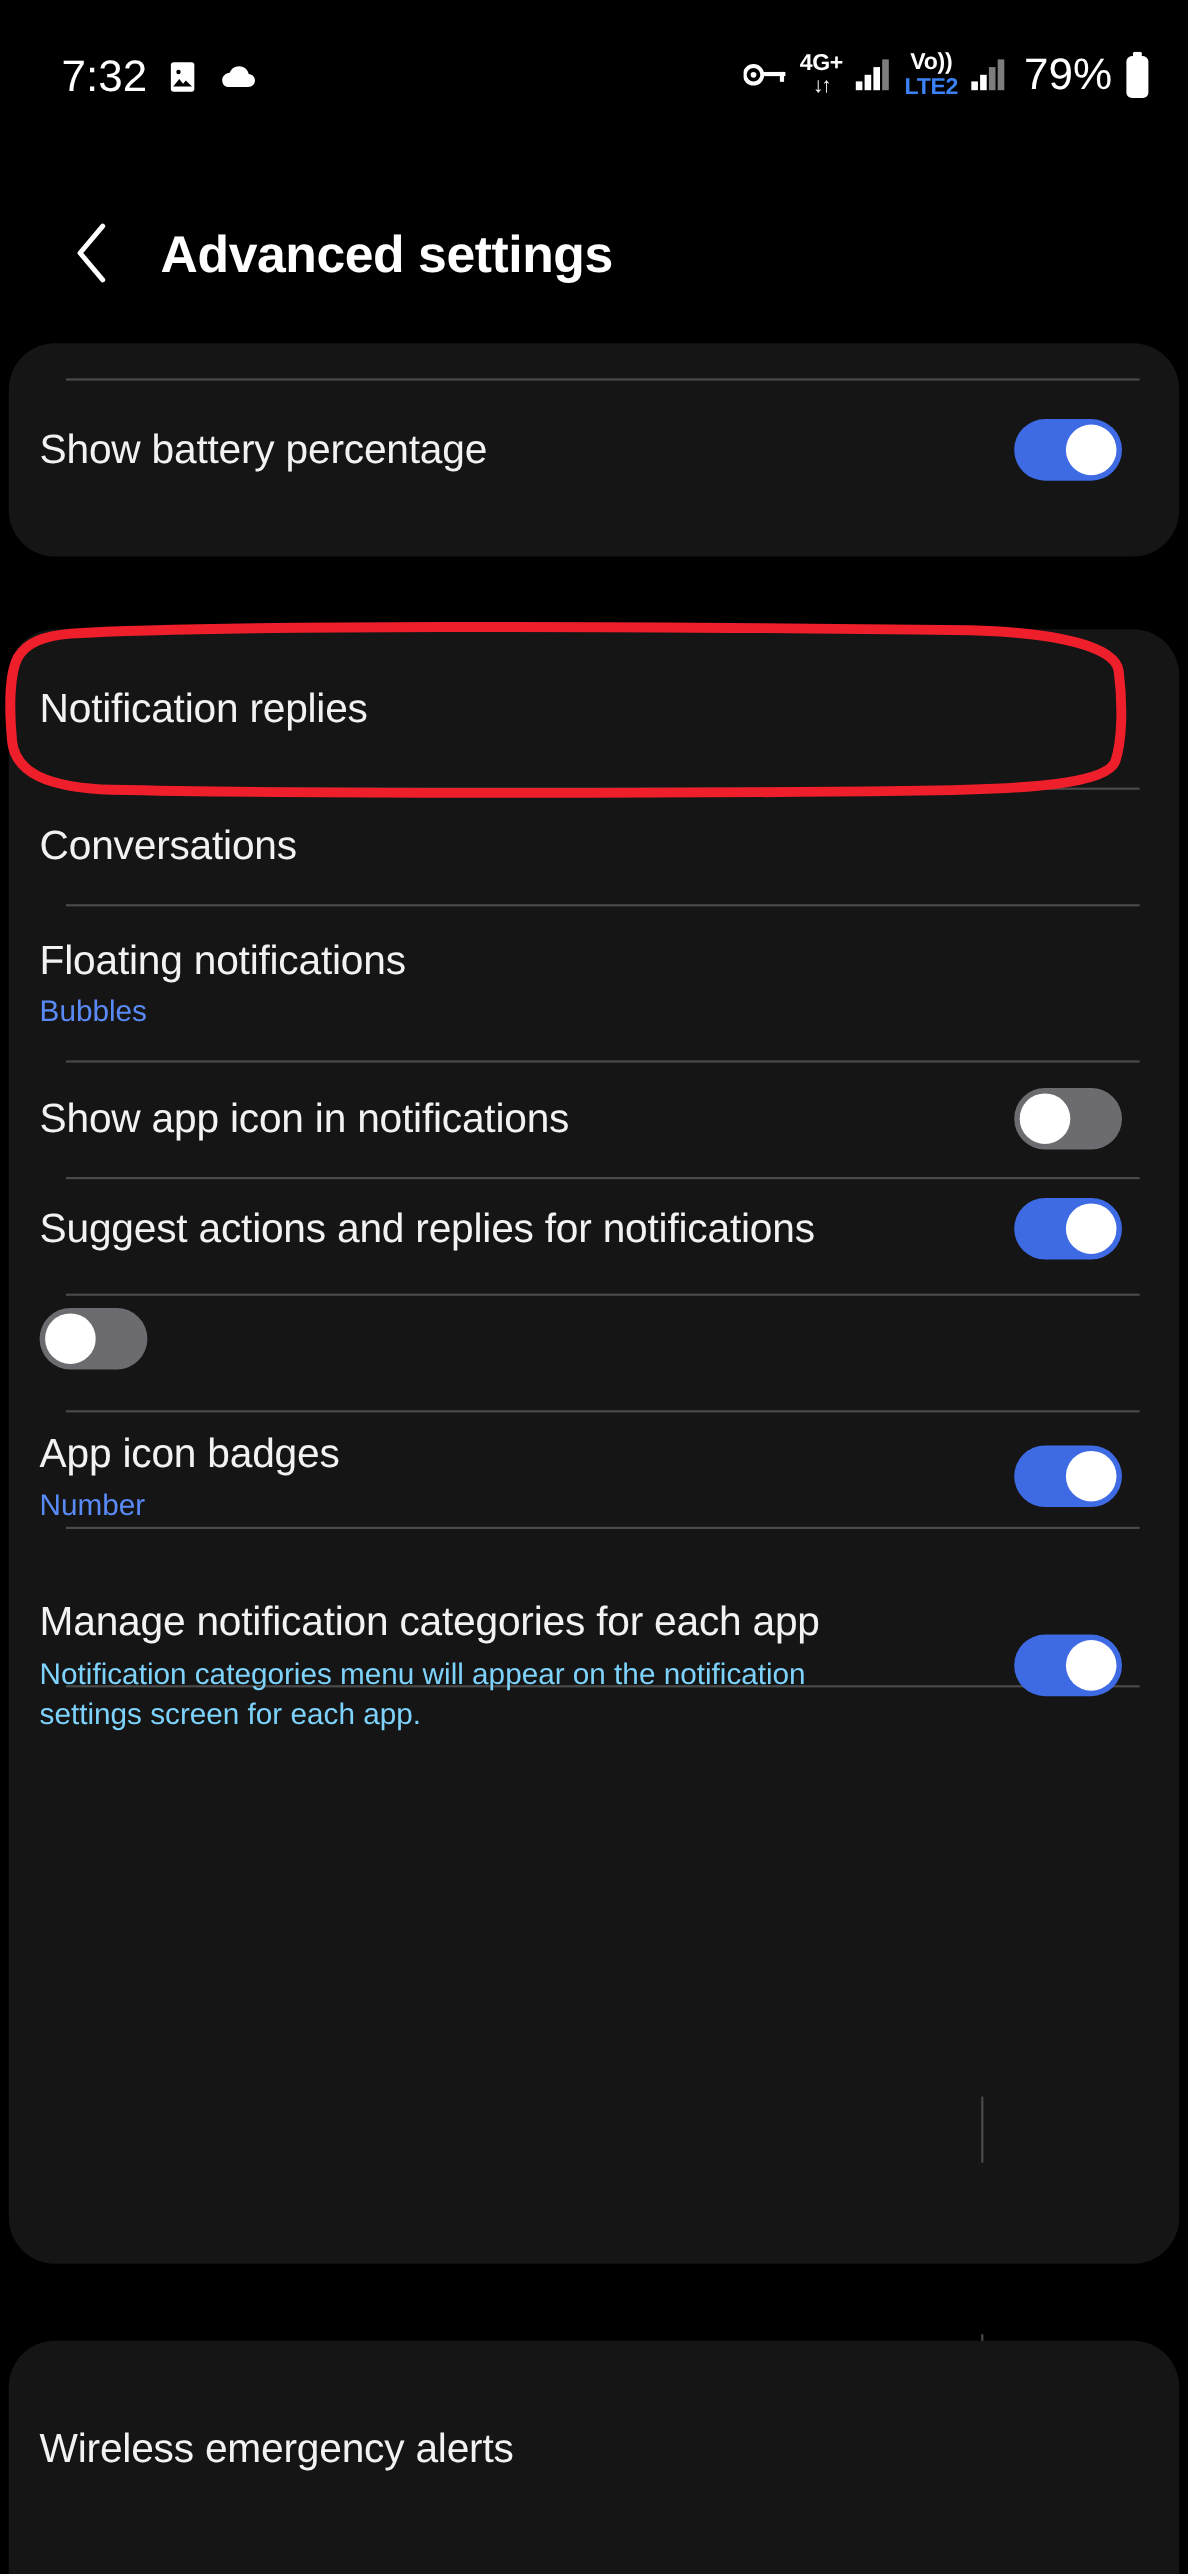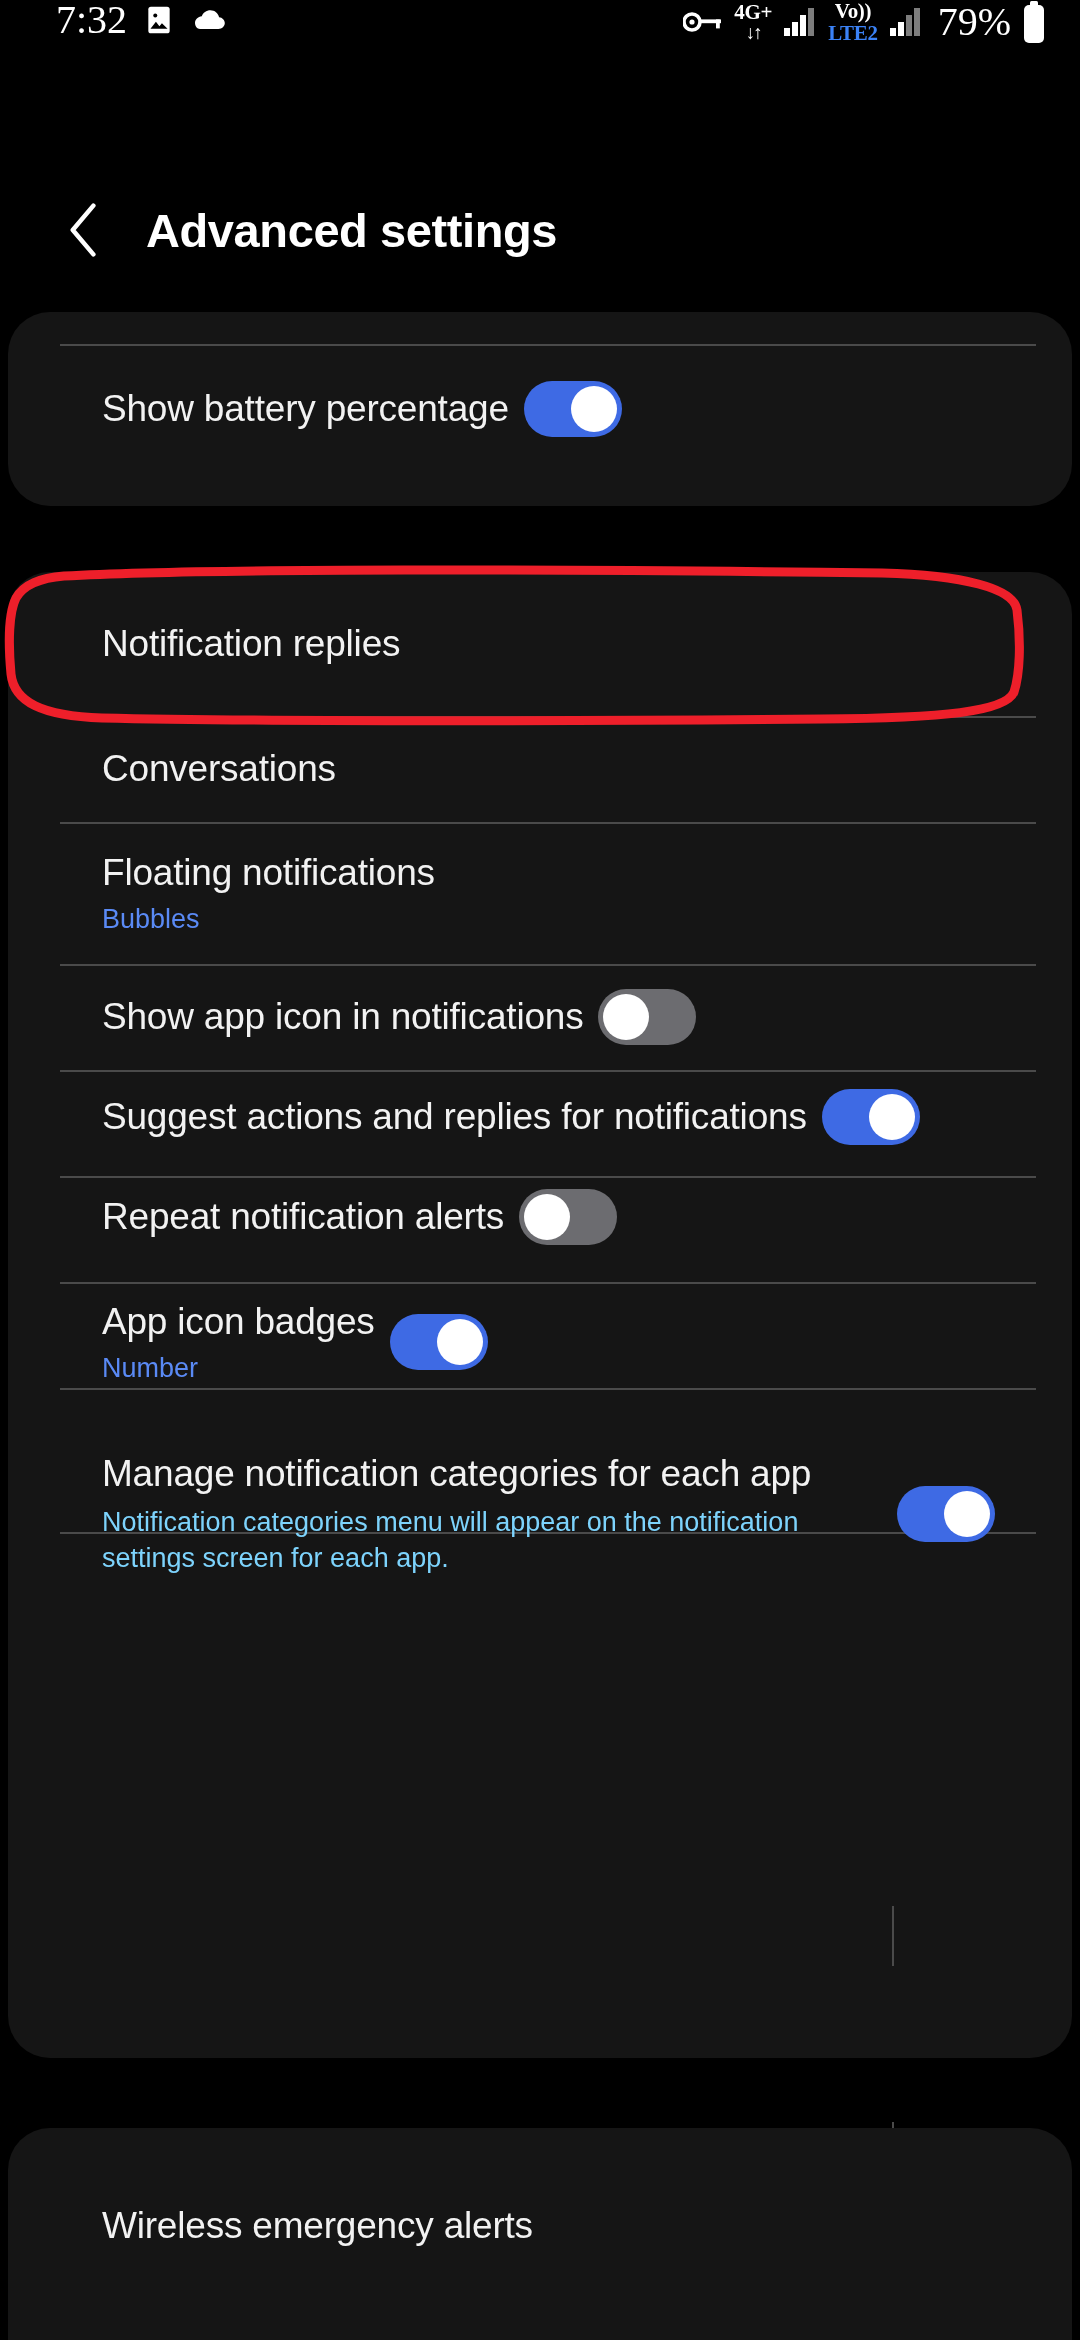--- a/index.html
+++ b/index.html
@@ -18,24 +18,23 @@
     background: #000000;
   }
 
   
   .status-bar {
     position: absolute;
     top: 0; left: 0;
     width: 1080px;
     height: 90px;
     display: flex;
-    align-items: flex-start;
+    align-items: flex-end;
     justify-content: space-between;
     padding: 0 34px 0 56px;
-    font-family: Liberation Serif, serif;
   }
   .status-left {
     display: flex;
     align-items: center;
     gap: 16px;
   }
   .status-clock {
     color: #ffffff;
     font-size: 40px;
     font-weight: 400;
@@ -116,21 +115,22 @@
     border-radius: 42px;
   }
   .card-1 { top: 312px;  height: 194px; }
   .card-2 { top: 572px;  height: 1486px; }
   .card-3 { top: 2128px; height: 230px; border-radius: 42px 42px 0 0; }
 
   .row {
     position: relative;
     display: flex;
     align-items: center;
-    padding: 0 52px 0 94px;
+    justify-content: space-between;
+    padding: 0 52px 0 28px;
     width: 100%;
     gap: 15px;
   }
   .row-texts { display: flex; flex-direction: column; justify-content: center; }
   .row-title {
     color: #f2f2f2;
     font-size: 37px;
     font-weight: 400;
     letter-spacing: -0.2px;
     line-height: 1.18;
@@ -328,23 +328,20 @@
       </div>
       <div class="toggle on">
         <div class="knob"></div>
       </div>
     </div>
     <div class="divider" style="top:604px;"></div>
 
     <div class="divider" style="top:710px;"></div>
 
     <div class="row" style="height:106px;">
-      <div class="row-texts">
-        <span class="row-title">Repeat notification alerts</span>
-      </div>
       <div class="vdivider" style="top:742px; left:884px; height:60px;"></div>
       <div class="toggle off">
         <div class="knob"></div>
       </div>
     </div>
     <div class="divider" style="top:816px;"></div>
 
     <div class="row" style="height:144px;">
       <div class="row-texts">
         <span class="row-title">App icon badges</span>

